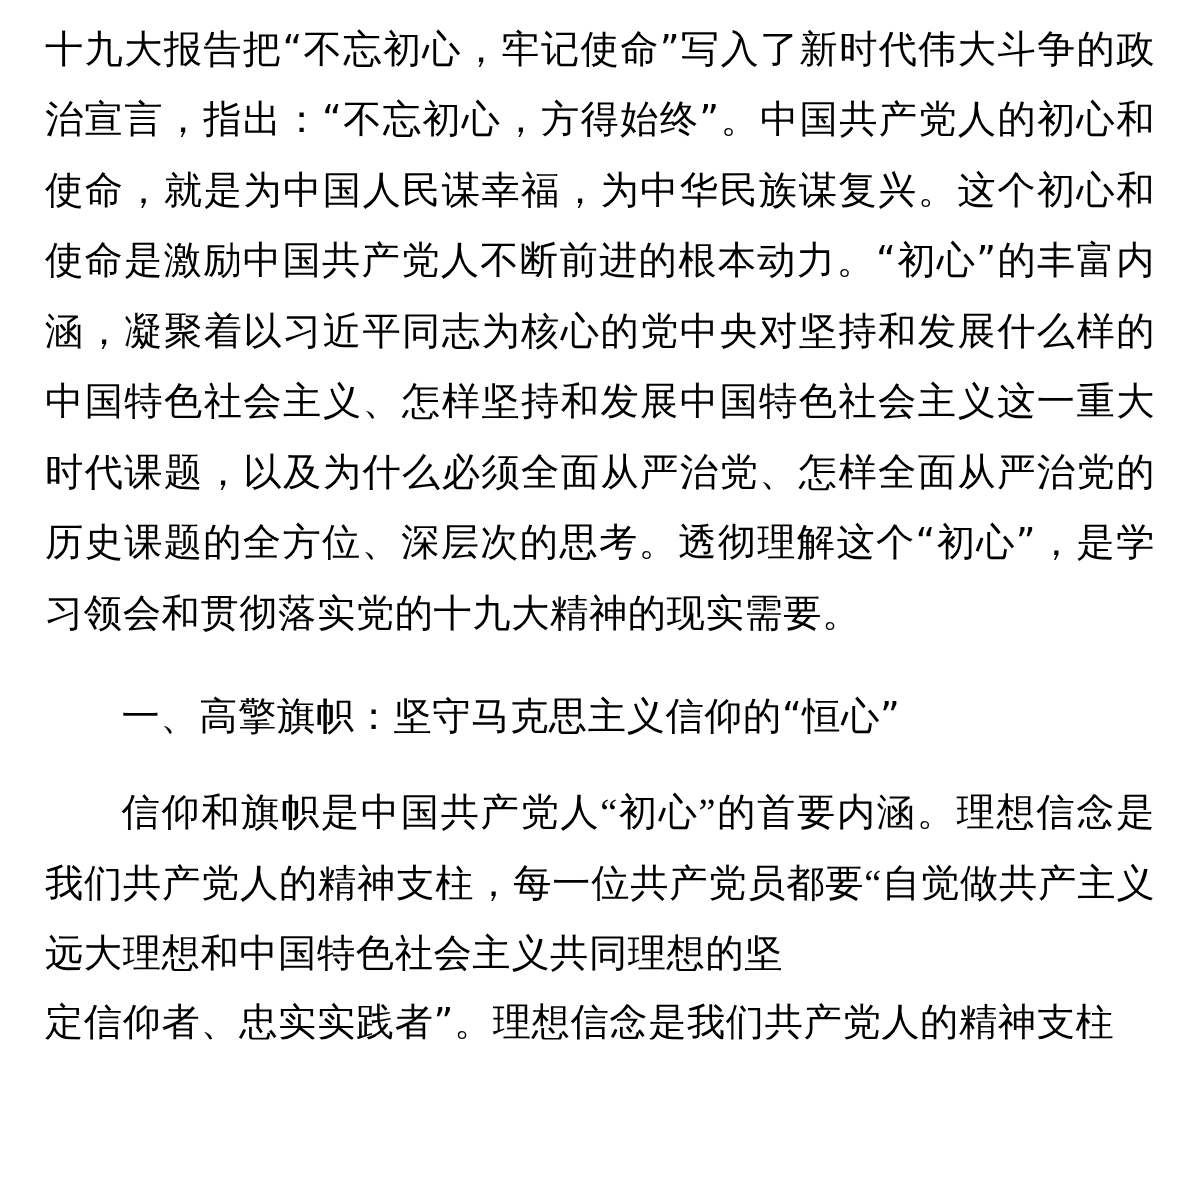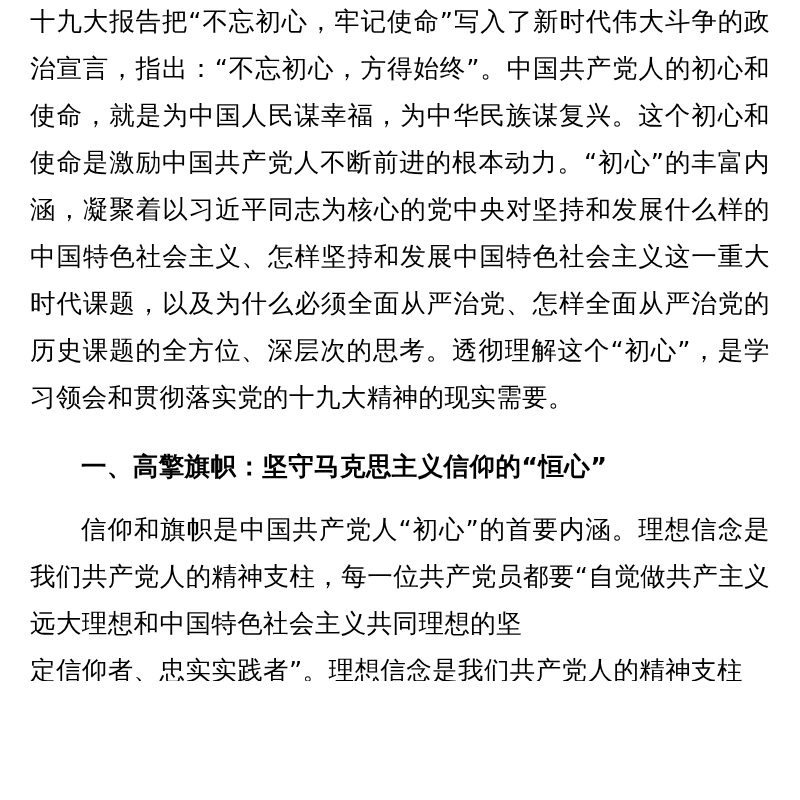--- a/index.html
+++ b/index.html
@@ -11,21 +11,21 @@
     height: 800px;
     background: #ffffff;
     font-family: "DejaVu Sans", sans-serif;
     overflow: hidden;
   }
   .page {
     position: relative;
     width: 800px;
     height: 800px;
     box-sizing: border-box;
-    padding: 4px 30px;
+    padding: 16px 30px;
     background: #ffffff;
   }
   .doc-body {
     position: relative;
     top: -6px;
   }
   .para {
     margin: 0;
     color: #000000;
     font-size: 25.5px;
@@ -33,27 +33,28 @@
     letter-spacing: 0.4px;
     text-align: justify;
     text-justify: inter-character;
     font-family: "DejaVu Sans", sans-serif;
   }
   .para-continued {
     text-indent: 0;
   }
   .para-indent {
     text-indent: 2em;
+    font-family: Liberation Serif, serif;
   }
   .heading {
     margin: 0;
     color: #000000;
     font-size: 25.5px;
     line-height: 47px;
-    font-weight: bold;
+    font-weight: normal;
     text-indent: 2em;
     letter-spacing: 0.4px;
     font-family: "DejaVu Sans", sans-serif;
   }
   .gap-before-heading {
     height: 22px;
   }
   .gap-after-heading {
     height: 16px;
   }

